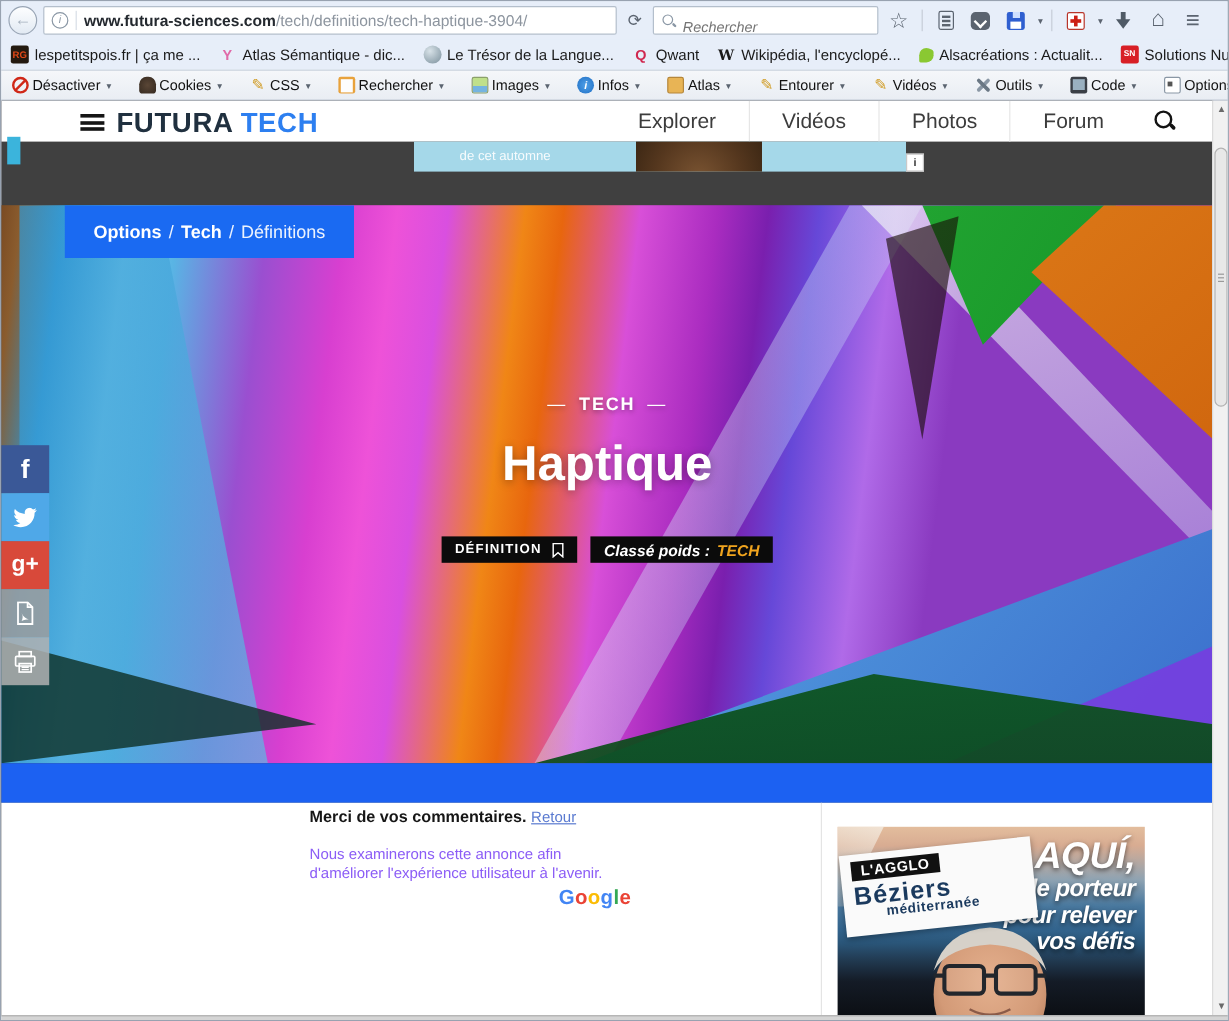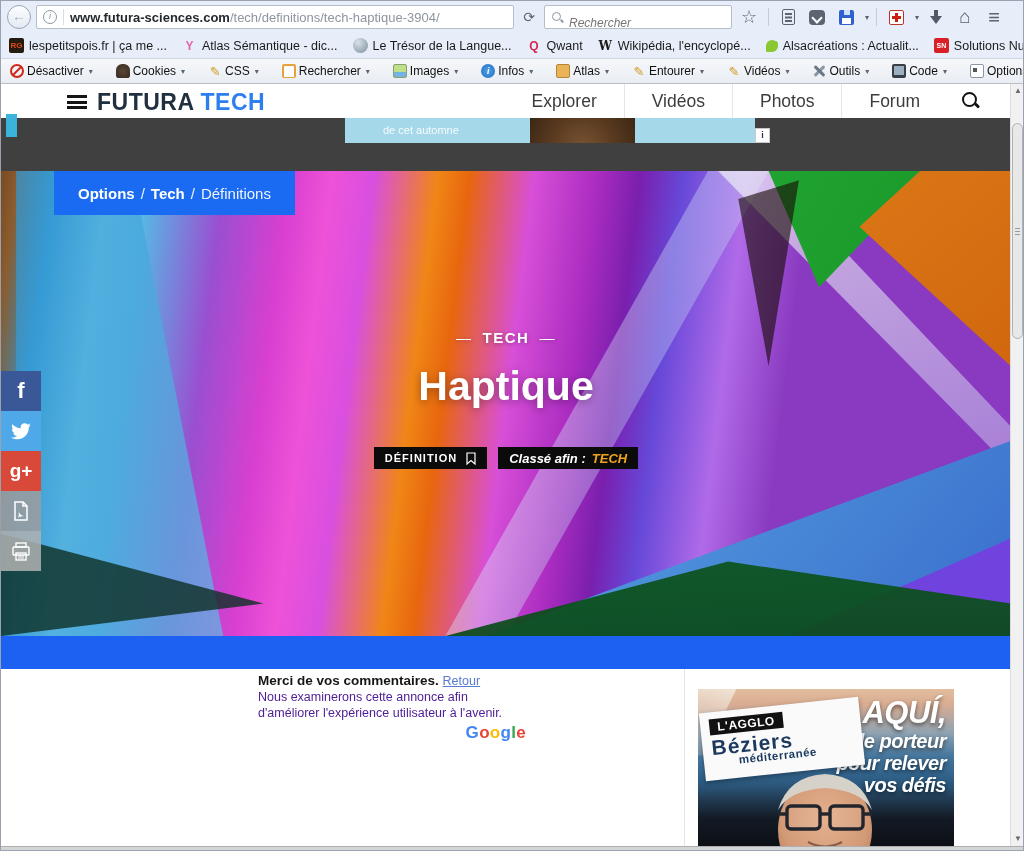--- a/index.html
+++ b/index.html
@@ -163,21 +163,21 @@
   .soc-gp { background:#d8493a; font-size:19px; }
   .soc-pdf { background:rgba(158,158,158,.85); }
   .soc-pr { background:rgba(178,178,178,.85); }
   .bluebar { position:absolute; left:0; top:635px; width:1010px; height:33px; background:#1c61f2; }
   
   .content { position:absolute; left:0; top:668px; width:1010px; height:177px; background:#fff; }
   .vdiv { position:absolute; left:683px; top:0; bottom:0; width:1px; background:#e4e4e4; }
   .fb-block { position:absolute; left:257px; top:4px; width:268px; }
   .fb-l1 { font-size:13.5px; font-weight:700; color:#161616; }
   .fb-l1 a { font-weight:400; color:#5a7ad0; text-decoration:underline; font-size:12.5px; }
-  .fb-l2 { font-size:12.5px; color:#4c1d95; line-height:16px; margin-top:1px; }
+  .fb-l2 { font-size:12.5px; color:#8b5cf6; line-height:16px; margin-top:16px; }
   .fb-google { text-align:right; font-size:17px; font-weight:600; margin-top:2px; letter-spacing:.3px; }
   .fb-google .c1 { color:#4285F4; } .fb-google .c2 { color:#EA4335; } .fb-google .c3 { color:#FBBC05; }
   .fb-google .c4 { color:#4285F4; } .fb-google .c5 { color:#34A853; } .fb-google .c6 { color:#EA4335; }
   .para { position:absolute; left:106px; top:86px; width:572px; font-size:16.5px; line-height:21.5px; color:#4a4a4a; }
   .para .lnk { font-weight:700; color:#3c3c3c; border-bottom:1.5px dashed #7ab8bc; }
   
   .sidead { position:absolute; left:697px; top:20px; width:256px; height:157px; overflow:hidden;
     background:linear-gradient(180deg,#e3bd9d 0%,#d8ac92 10%,#8fa3b2 28%,#49789e 42%,#32638c 55%,
       #2a5578 62%,#223c54 70%,#141b26 82%,#0c0f14 100%); }
   .sail { position:absolute; left:0; top:0; width:70px; height:70px;
@@ -393,21 +393,21 @@
       <div class="hero-title">Haptique</div>
 
       <div class="badges">
         <div class="badge badge-def">
           <span>DÉFINITION</span>
           <svg width="10" height="13" viewBox="0 0 10 13">
               <path d="M1 1h8v11L5 8.6 1 12z" fill="none" stroke="#fff" stroke-width="1.2"></path>
             </svg>
         </div>
         <div class="badge badge-cls">
-          <span>Classé afin :</span>
+          <span>Classé poids :</span>
           <span class="val">TECH</span>
         </div>
       </div>
     </div>
   </div>
 
   <div class="social">
     <div class="soc soc-fb">
         <span>f</span>
       </div>

